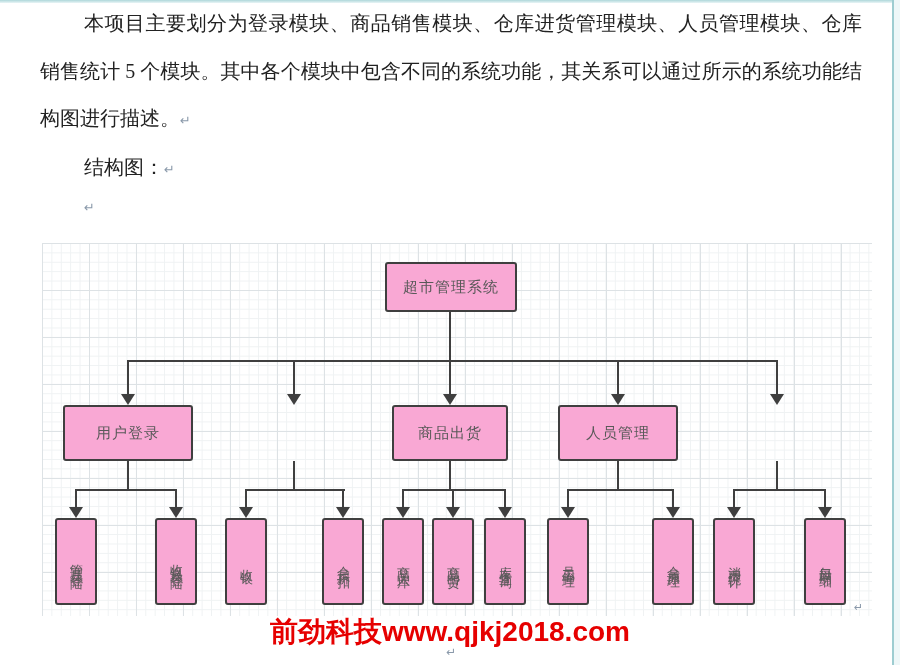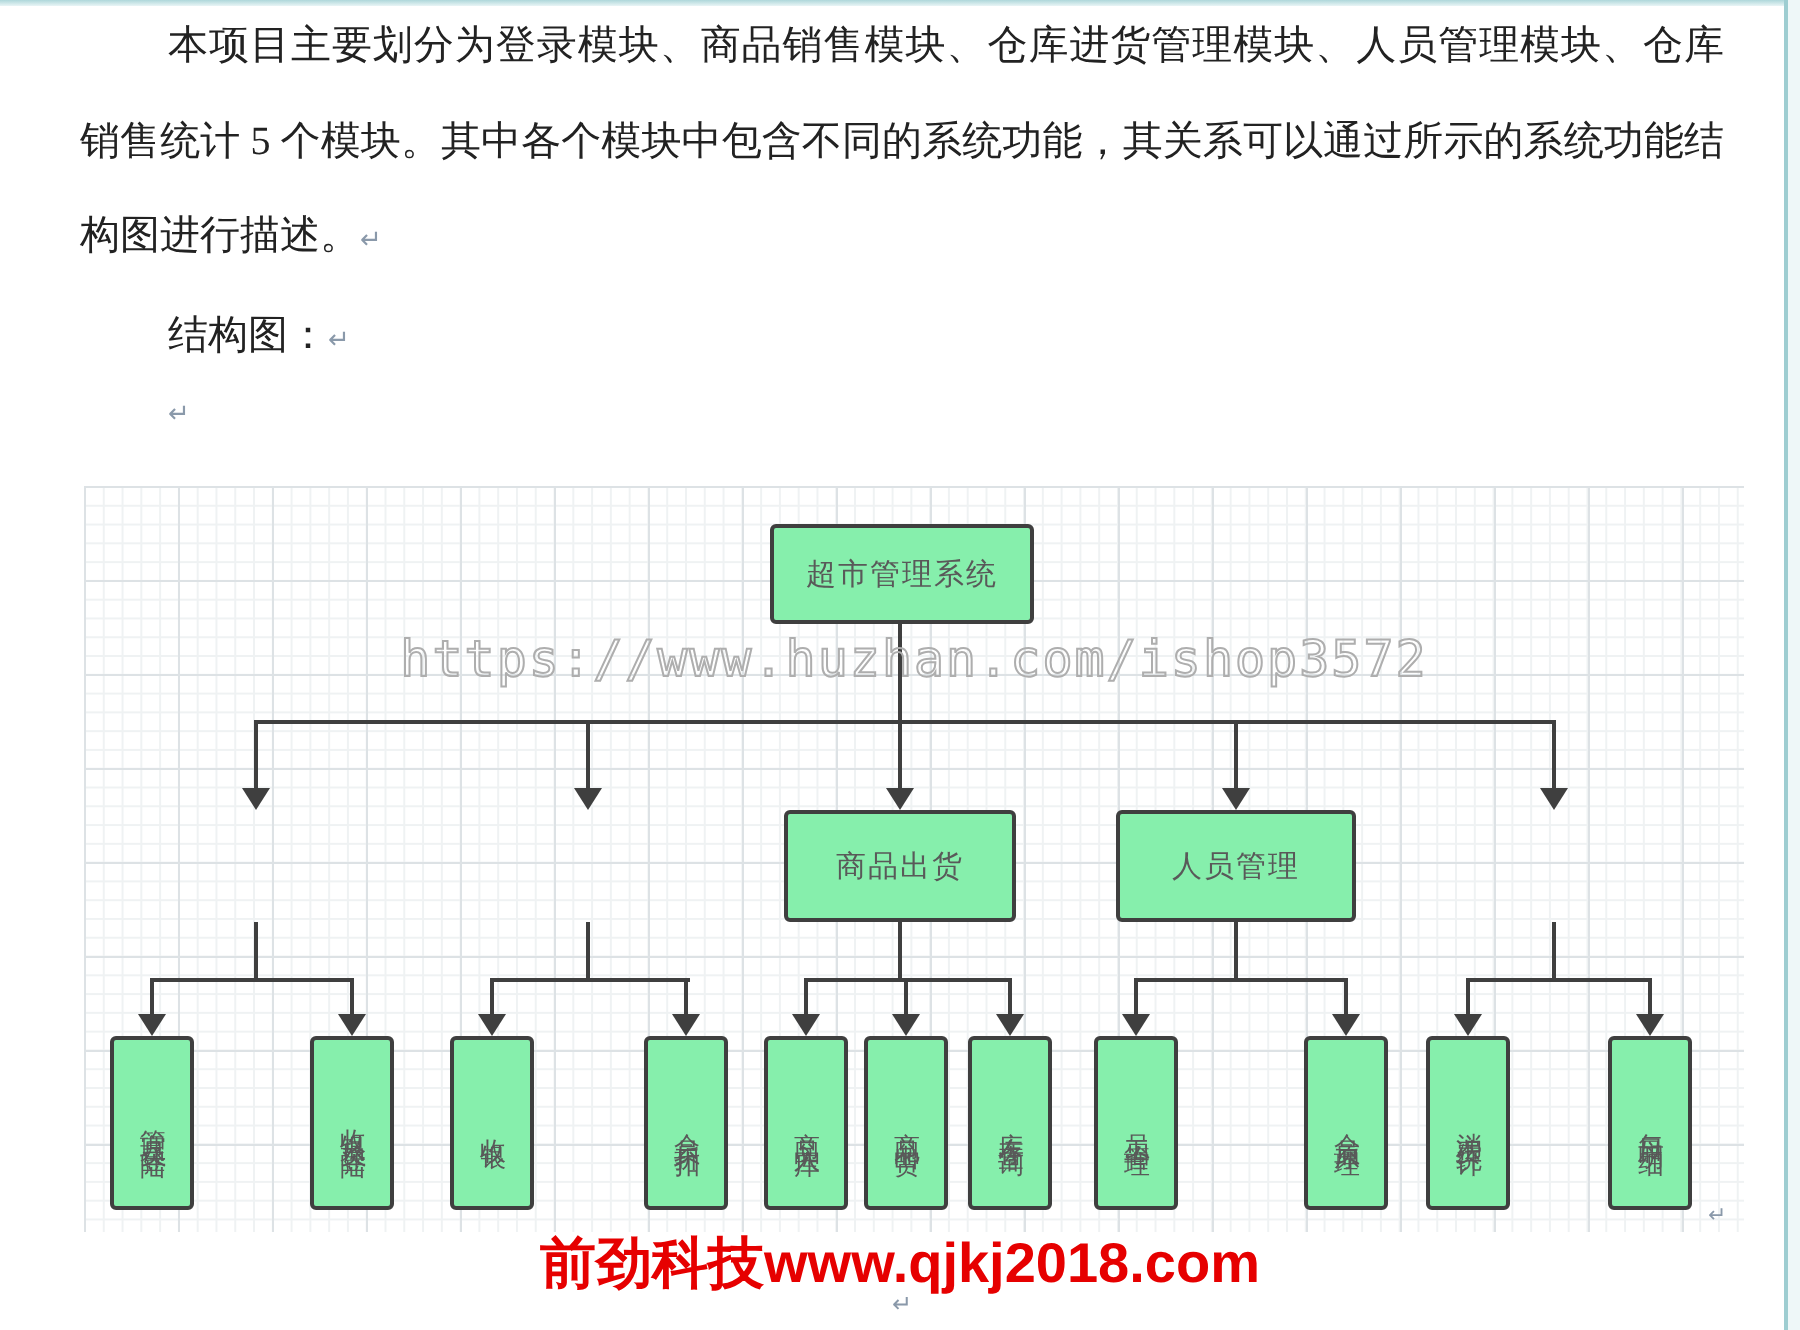--- a/index.html
+++ b/index.html
@@ -22,21 +22,21 @@
       linear-gradient(to right,#dde2e5 1px,transparent 1px),
       linear-gradient(to bottom,#dde2e5 1px,transparent 1px),
       linear-gradient(to right,#eff2f3 1px,transparent 1px),
       linear-gradient(to bottom,#eff2f3 1px,transparent 1px);
     background-size:47px 47px,47px 47px,9.4px 9.4px,9.4px 9.4px;}
   
   #watermark{position:absolute;left:42px;top:315px;width:830px;text-align:center;
     font-family:"DejaVu Sans Mono",monospace;font-size:25px;letter-spacing:1px;
     color:#c6c6c6;-webkit-text-fill-color:transparent;-webkit-text-stroke:1px #aeaeae;}
   
-  .node{position:absolute;background:#86efac;border:2px solid #3f3f3f;border-radius:3px;
+  .node{position:absolute;background:#f9a8d4;border:2px solid #3f3f3f;border-radius:3px;
         display:flex;align-items:center;justify-content:center;
         color:#595959;font-family:"Liberation Sans","DejaVu Sans",sans-serif;}
   .root{left:385px;top:262px;width:128px;height:46px;font-size:15px;letter-spacing:1px;}
   .l2{top:405px;height:52px;font-size:15px;letter-spacing:1px;}
   .leaf{top:518px;width:38px;height:83px;font-size:13px;}
   .leaf span{writing-mode:vertical-rl;text-orientation:upright;letter-spacing:3px;}
   
   .vline{position:absolute;width:2px;background:#3f3f3f;}
   .hline{position:absolute;height:2px;background:#3f3f3f;}
   .arrow{position:absolute;width:0;height:0;
@@ -111,22 +111,24 @@
   <div class="hline" style="left:733px;top:489px;width:93px"></div>
   <div class="vline" style="left:733px;top:489px;height:19px"></div>
   <div class="vline" style="left:824px;top:489px;height:19px"></div>
   <div class="arrow" style="left:727px;top:507px"></div>
   <div class="arrow" style="left:818px;top:507px"></div>
 
   <div class="node root">
       <span>超市管理系统</span>
     </div>
 
-  <div id="watermark">https://www.huzhan.com/ishop3572</div>
 
+  <div class="node l2" style="left:63px;width:126px">
+      <span>用户登录</span>
+    </div>
   <div class="node l2" style="left:392px;width:112px">
       <span>商品出货</span>
     </div>
   <div class="node l2" style="left:558px;width:116px">
       <span>人员管理</span>
     </div>
 
   <div class="node leaf" style="left:55px">
       <span>管理员登陆</span>
     </div>

